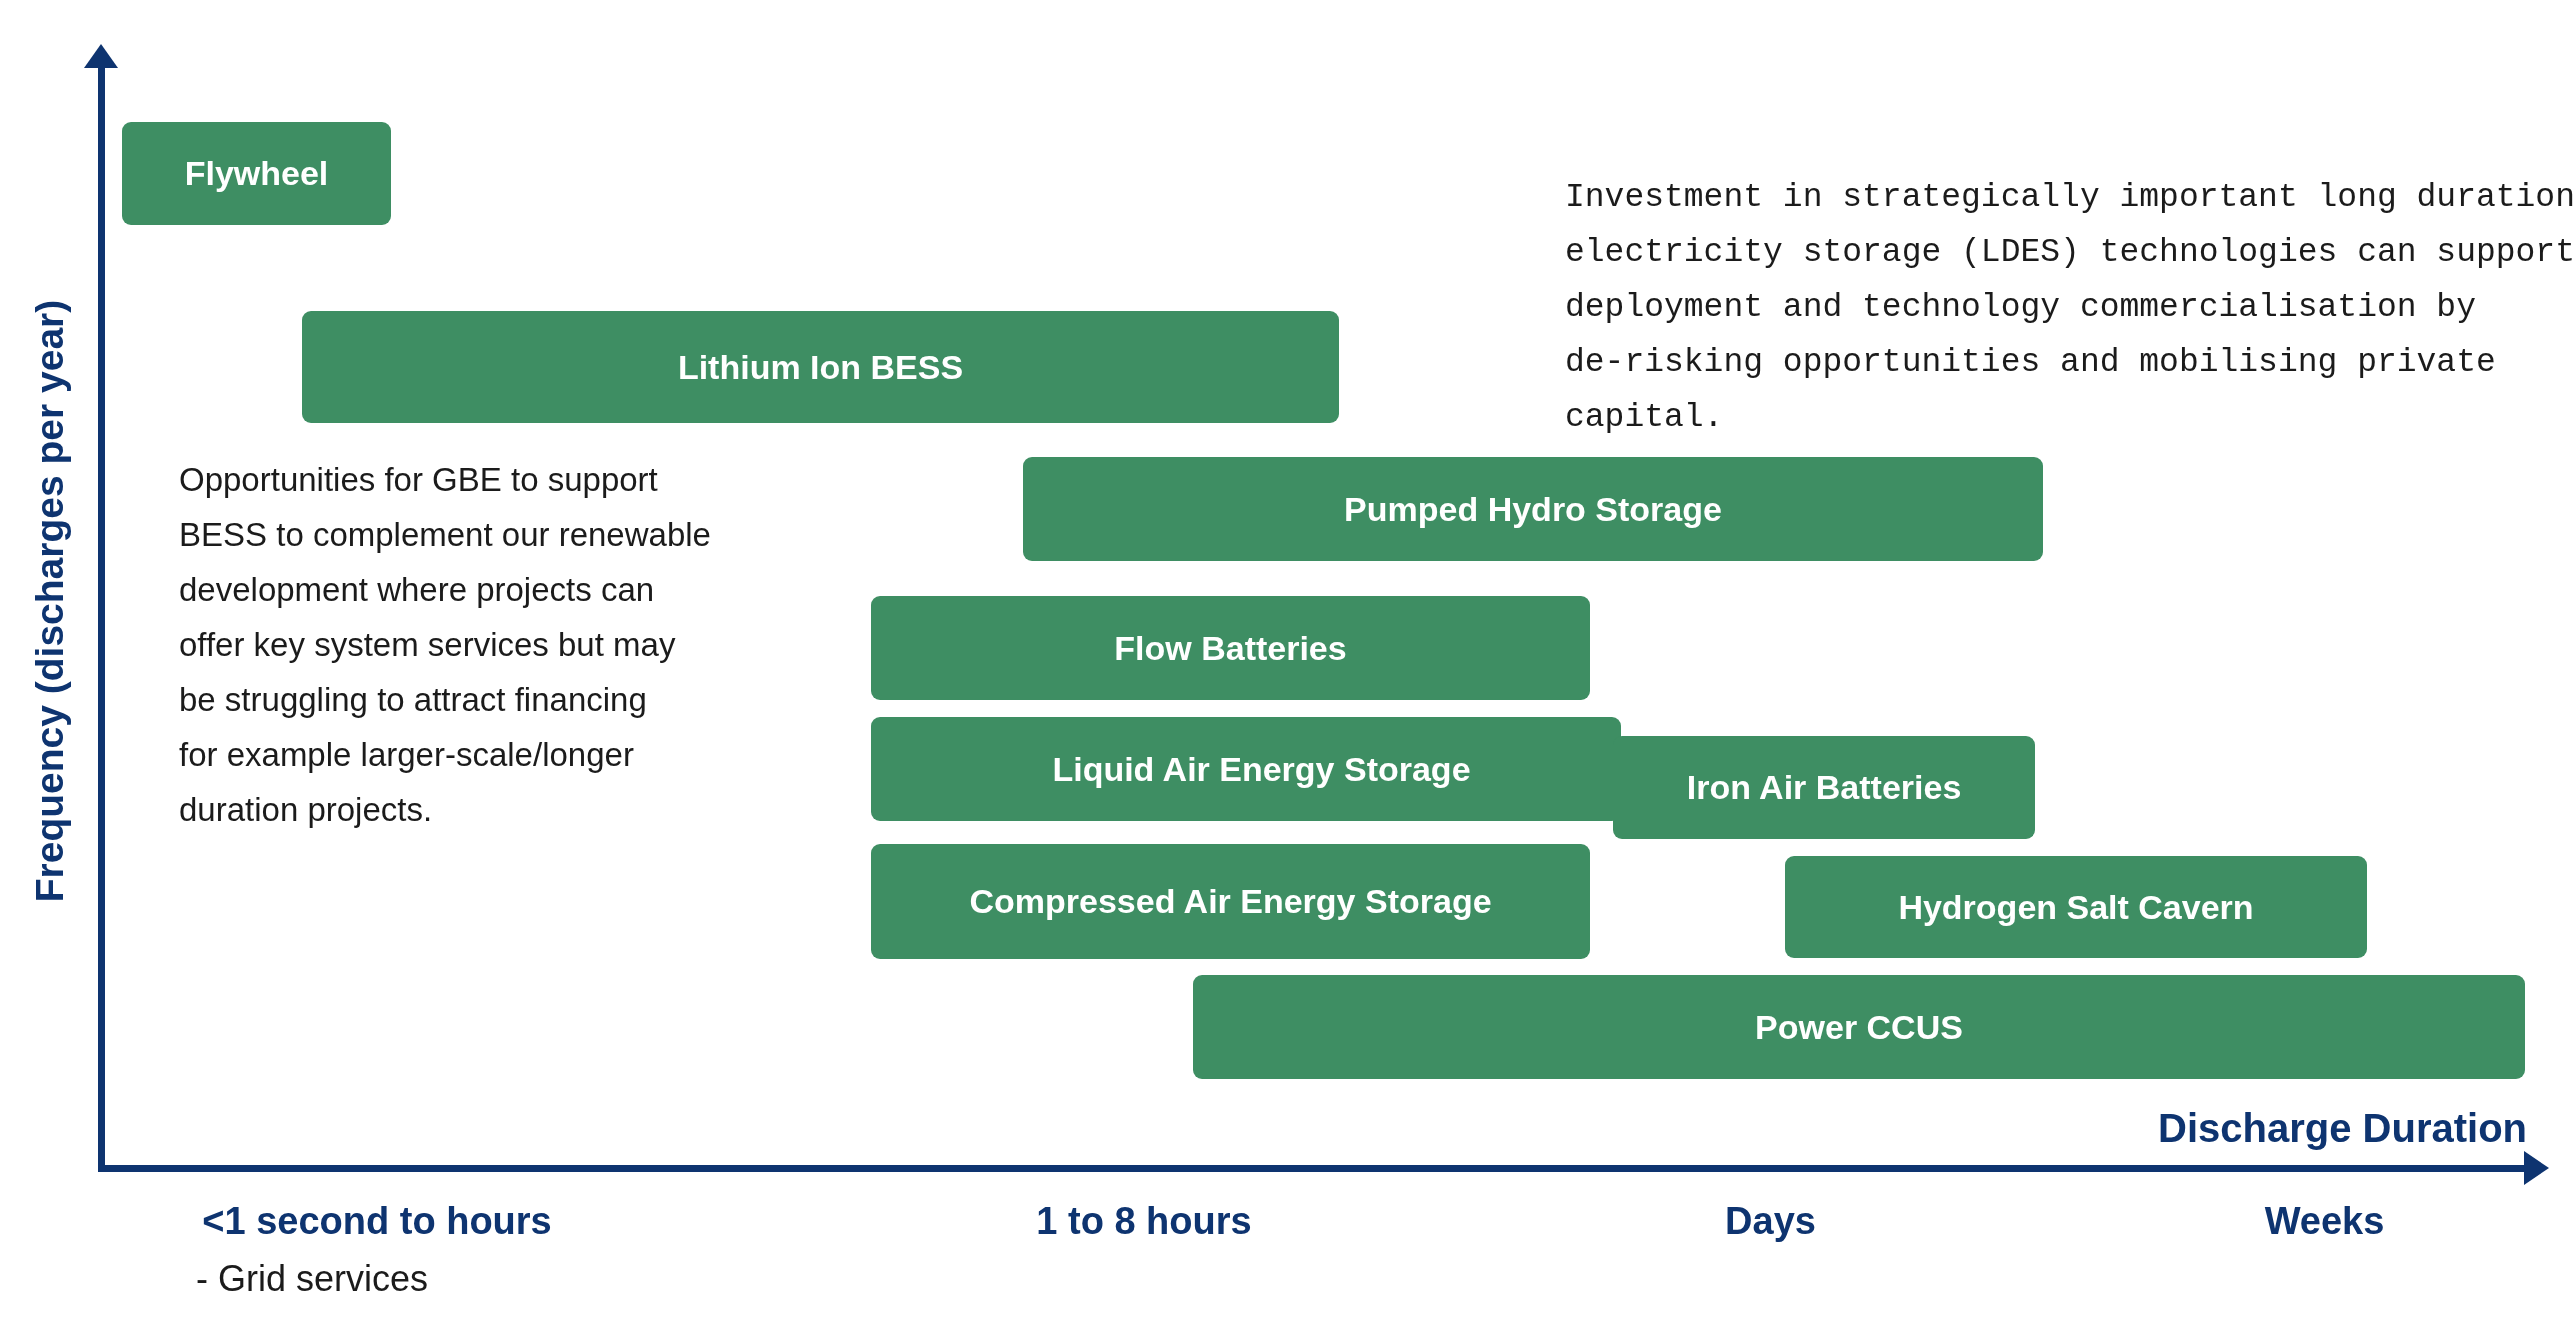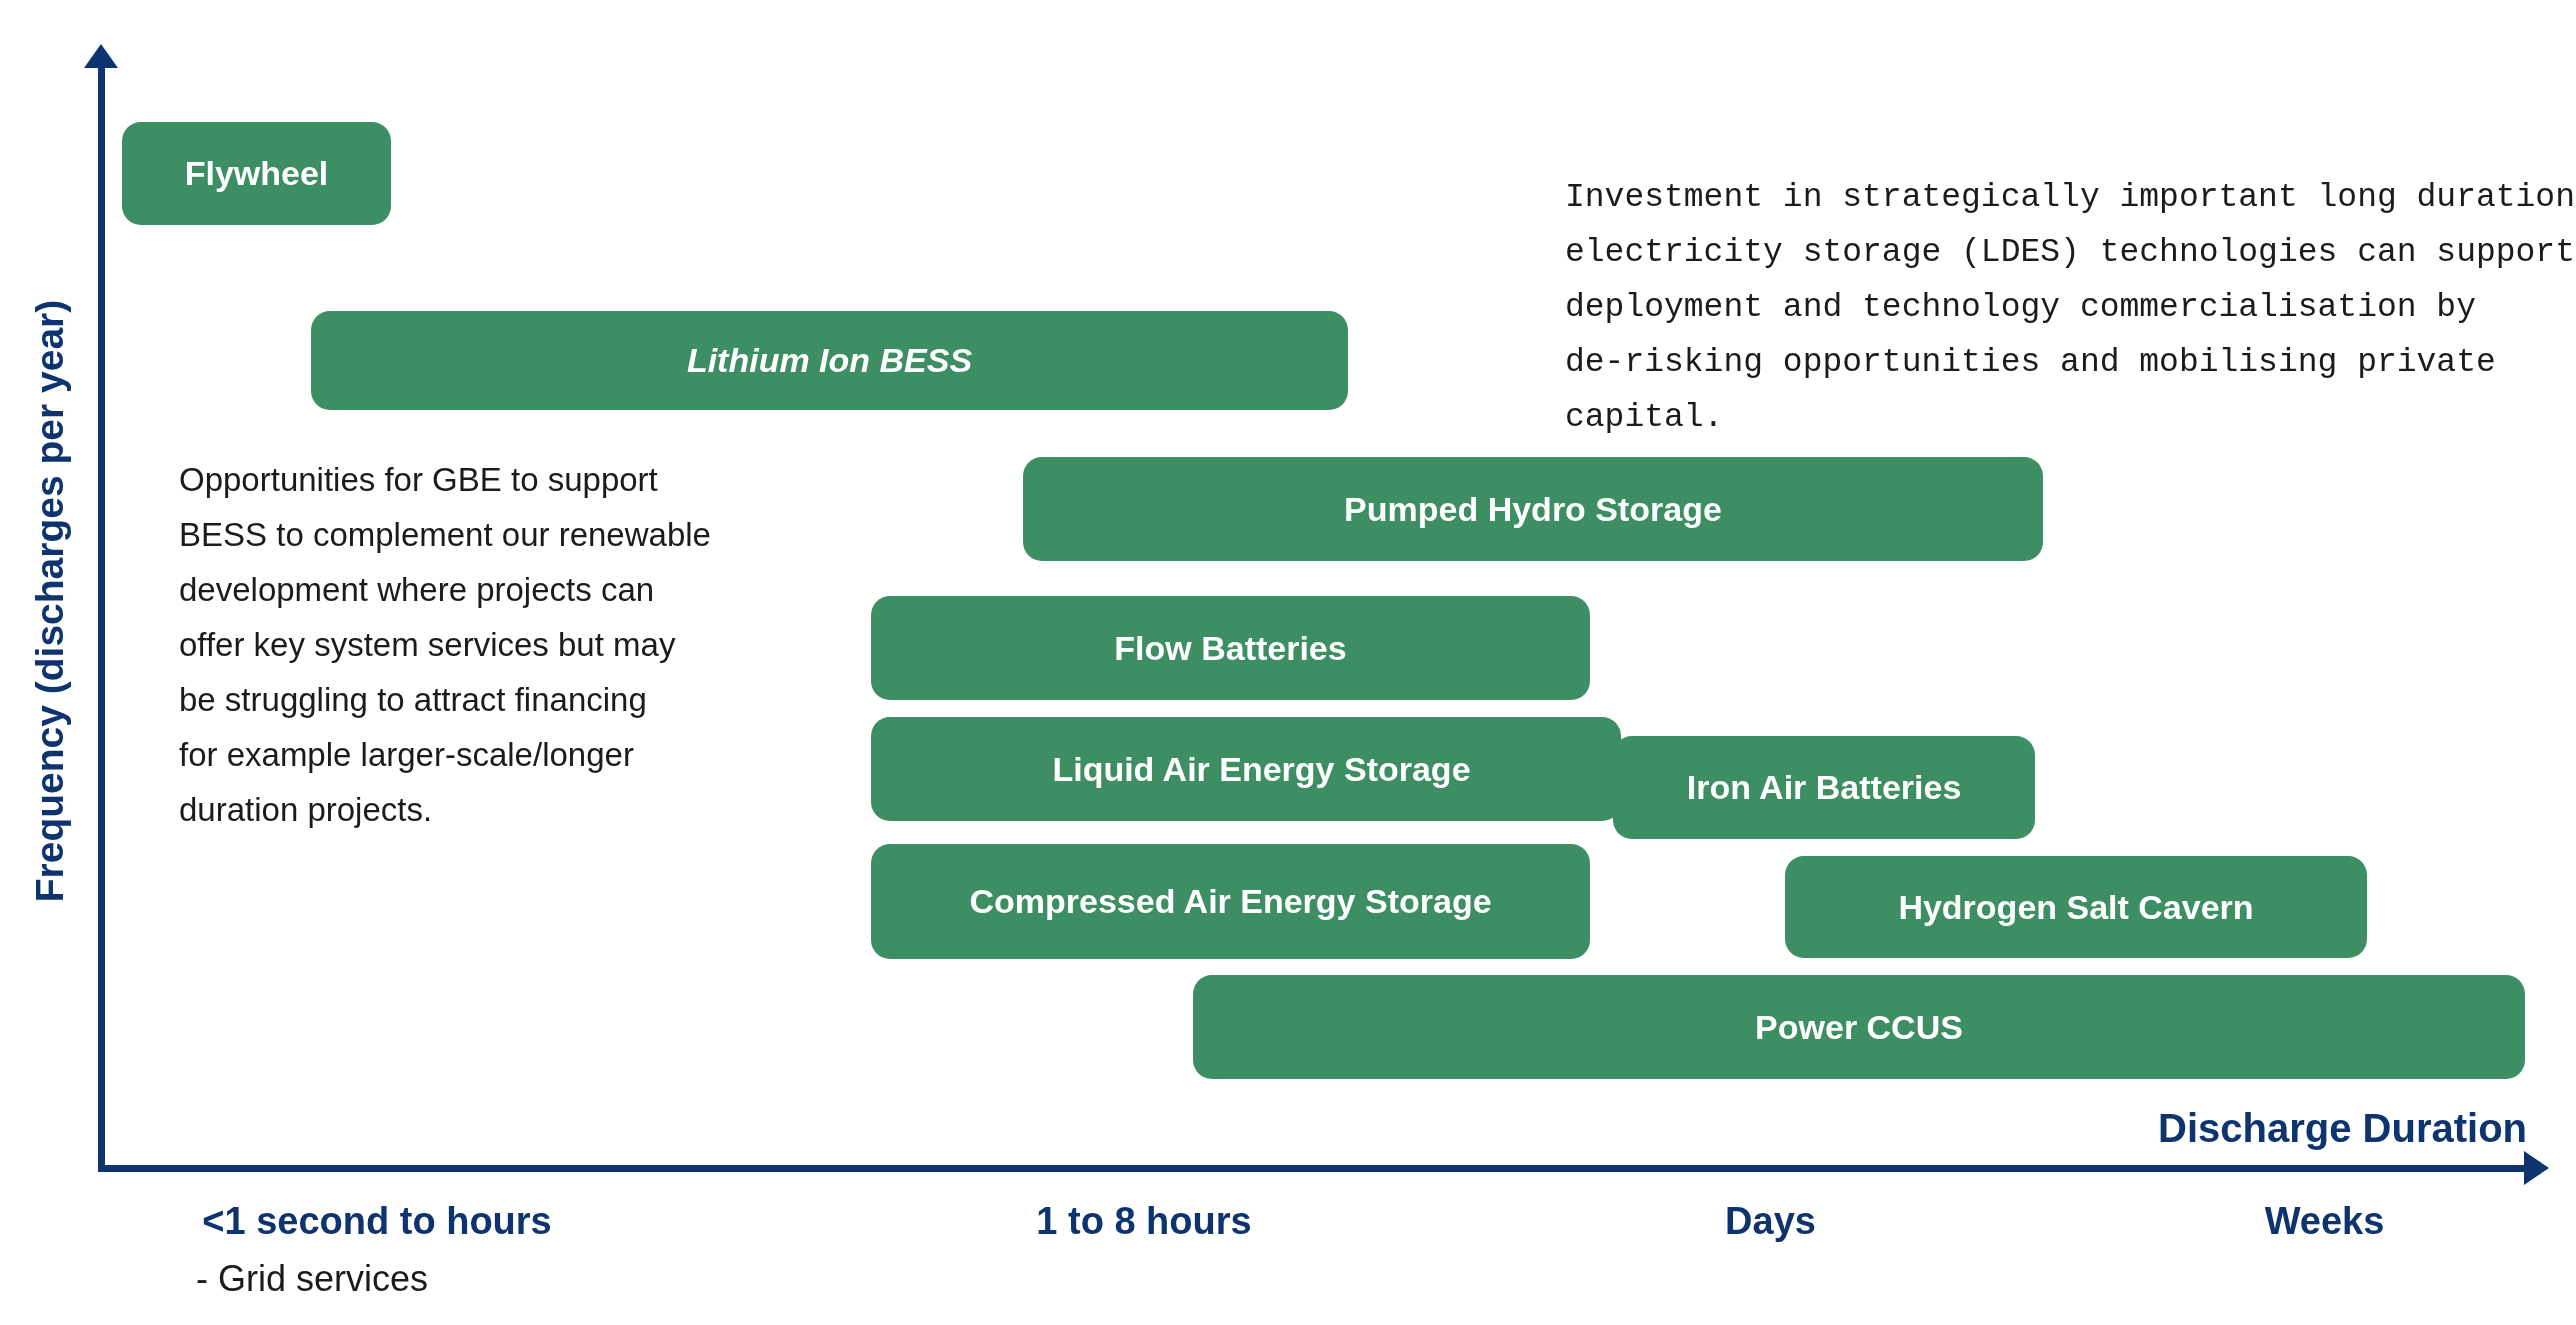--- a/index.html
+++ b/index.html
@@ -44,21 +44,21 @@
   }
   .x-title{
     position:absolute; left:1855px; top:1106px; width:672px;
     text-align:right; color:var(--navy); font-size:40px; font-weight:700;
     white-space:nowrap;
   }
   
   .bar{
     position:absolute;
     background:var(--green);
-    border-radius:19px;
+    border-radius:9px;
     display:flex; align-items:center; justify-content:center;
     color:var(--bar-text); font-size:34px; font-weight:700;
     white-space:nowrap;
   }
   
   .para{
     position:absolute; color:var(--ink);
     font-size:33px; line-height:55px; white-space:pre-line;
   }
   .para-left{ left:160px; top:452px; width:747px;margin-left:19px; }
@@ -89,21 +89,21 @@
   <div class="x-line"></div>
   <div class="x-arrow"></div>
 
   <div class="y-title">Frequency (discharges per year)</div>
   <div class="x-title">Discharge Duration</div>
 
   <div id="bars-layer">
       <div class="bar" style="left: 122px; top: 122px; width: 269px; height: 103px;">
         <span>Flywheel</span>
       </div>
-      <div class="bar" style="left: 311px; top: 311px; width: 1037px; height: 99px; font-style: italic;">
+      <div class="bar" style="left: 302px; top: 311px; width: 1037px; height: 112px;">
         <span>Lithium Ion BESS</span>
       </div>
       <div class="bar" style="left: 1023px; top: 457px; width: 1020px; height: 104px;">
         <span>Pumped Hydro Storage</span>
       </div>
       <div class="bar" style="left: 871px; top: 596px; width: 719px; height: 104px;">
         <span>Flow Batteries</span>
       </div>
       <div class="bar" style="left: 871px; top: 717px; width: 719px; height: 104px; padding-left: 31px;">
         <span>Liquid Air Energy Storage</span>

